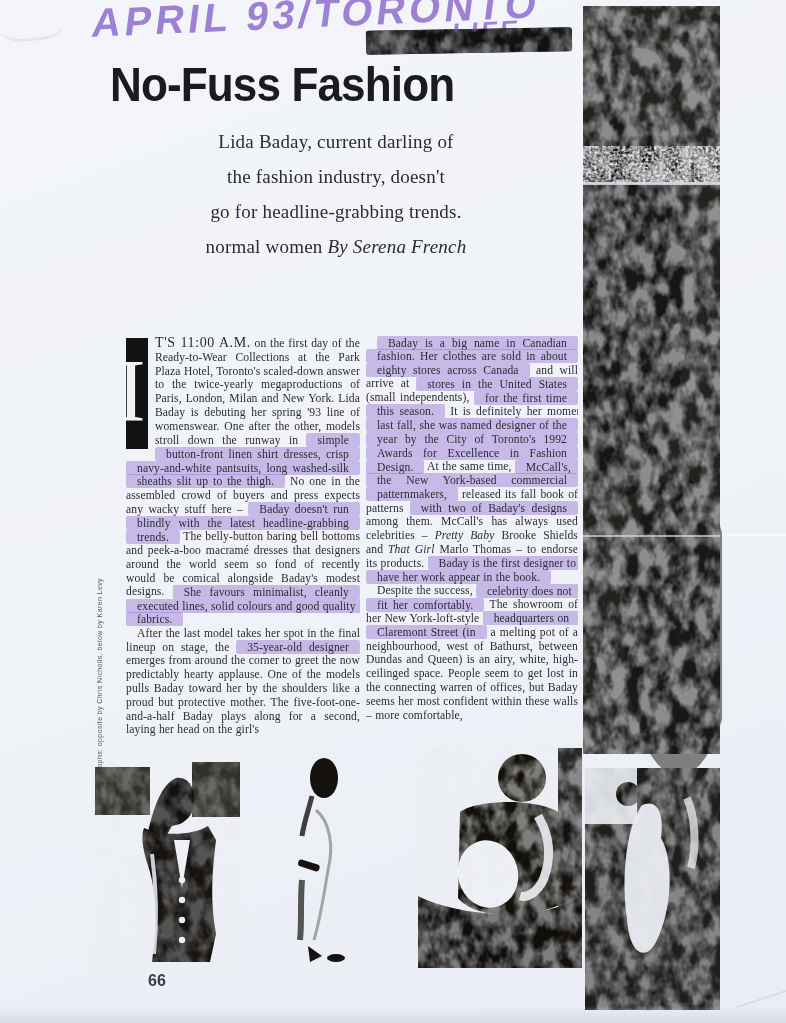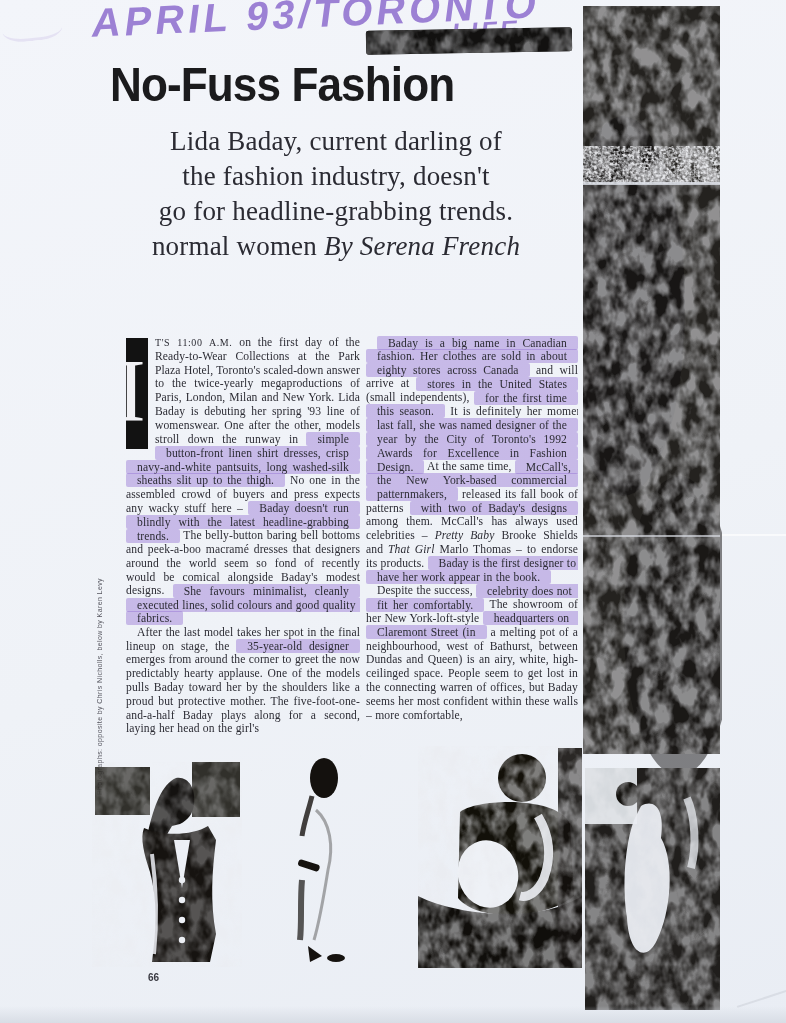--- a/index.html
+++ b/index.html
@@ -21,43 +21,43 @@
   
   .smudge{position:absolute;left:366px;top:29px;width:206px;height:24px;
       transform:rotate(-1deg);border-radius:3px;overflow:hidden;background:#121110;}
   .smudge svg{display:block;}
   
   .headline{position:absolute;left:110px;top:56px;margin:0;
       font-family:"Liberation Sans",sans-serif;font-weight:700;font-size:49px;
       color:#1b1b1d;letter-spacing:-1px;transform:scaleX(.9);transform-origin:left top;
       white-space:nowrap;}
   .deck{position:absolute;left:95px;top:124px;width:482px;text-align:center;
-      font-size:27px;line-height:35px;color:#2b2b33;letter-spacing:.2px;}
+      font-size:19px;line-height:35px;color:#2b2b33;letter-spacing:.2px;}
   .deck .byline{font-style:italic;}
   
   .col{position:absolute;top:336px;font-size:11.6px;line-height:13.8px;
       text-align:justify;color:#2c2c34;letter-spacing:.1px;word-spacing:.3px;
       overflow:hidden;}
   .col-left{left:126px;width:234px;height:432px;}
   .col-right{left:366px;width:212px;height:428px;}
   .para{margin:0;}
   .para.indent{text-indent:11px;}
   .dropcap{float:left;width:34px;height:111px;margin:2px 7px 2px -12px;
       background:#121212;color:#f1f1f4;font-size:88px;line-height:106px;
       text-align:center;font-family:"Liberation Serif",serif;}
-  .sc{font-size:10px;letter-spacing:.6px;}
+  .sc{font-size:14px;letter-spacing:.6px;}
   .it{font-style:italic;margin-top:38px;}
   .hl{background:rgba(143,108,210,.42);border-radius:2px;padding:.5px 11px;
       box-decoration-break:clone;-webkit-box-decoration-break:clone;}
   
   .photo-credit{position:absolute;left:96px;top:545px;height:250px;width:12px;
       writing-mode:vertical-rl;transform:rotate(180deg);
       font-family:"Liberation Sans",sans-serif;font-size:7px;color:#55555e;
       letter-spacing:.4px;white-space:nowrap;}
-  .page-number{position:absolute;left:148px;top:972px;font-size:10px;
+  .page-number{position:absolute;left:148px;top:972px;font-size:16px;
       font-weight:bold;color:#3a3a42;font-family:"Liberation Sans",sans-serif;}
   .photo{position:absolute;}
   .p1{left:92px;top:762px;}
   .p2{left:250px;top:750px;}
   .p3{left:418px;top:746px;}
   .p4{left:583px;top:6px;}
   .crease{position:absolute;left:722px;top:534px;width:64px;height:2px;
       background:#ffffff;opacity:.65;}
   .fold{position:absolute;left:735px;top:992px;width:90px;height:2px;
       background:#c9ced6;opacity:.5;transform:rotate(-18deg);}

